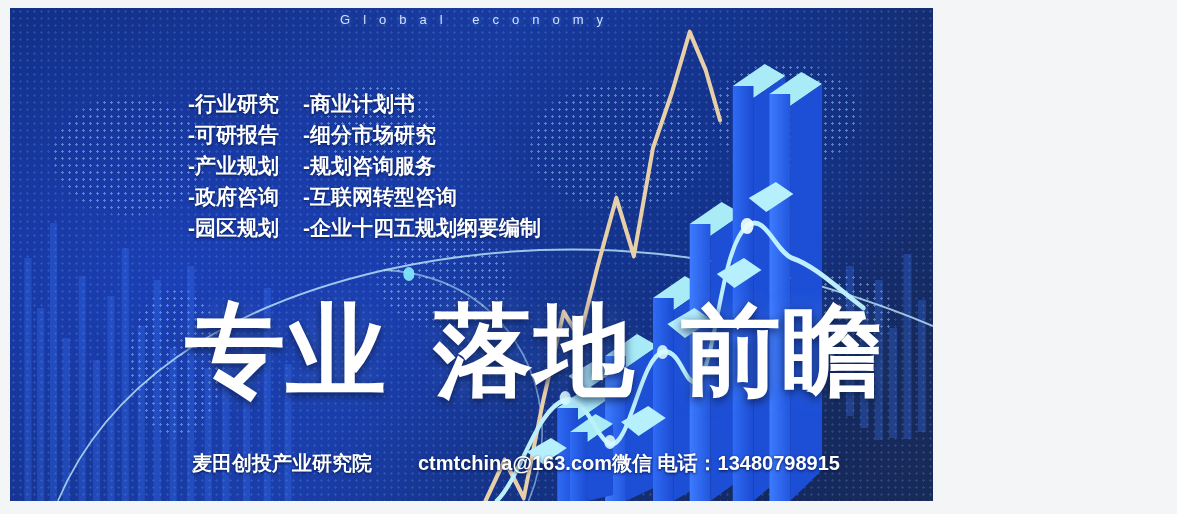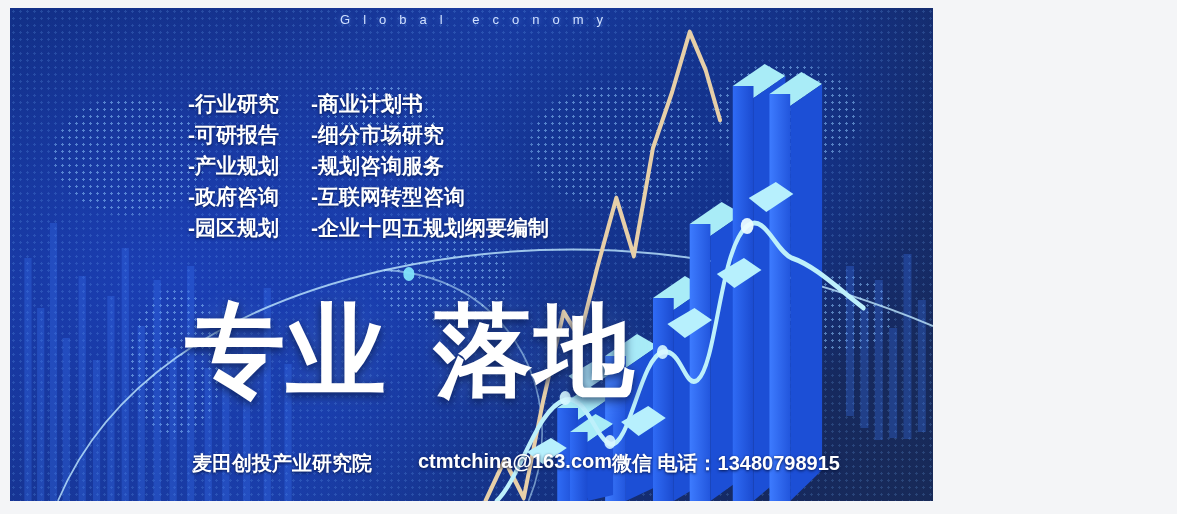--- a/index.html
+++ b/index.html
@@ -68,21 +68,21 @@
     letter-spacing:13px;
     text-indent:13px;
     font-weight:400;
     text-shadow:0 0 6px rgba(120,170,255,.5);
     white-space:nowrap;
   }
 
   
   .services {
     position:absolute; left:178px; top:82px;
-    display:flex; gap:32px;
+    display:flex; gap:24px;
   }
   .svc-col { display:flex; flex-direction:column; gap:3px; }
   .svc-item {
     color:#ffffff;
     font-size:21px;
     font-weight:700;
     line-height:28px;
     white-space:nowrap;
     text-shadow:0 1px 3px rgba(0,20,70,.85);
   }
@@ -99,21 +99,21 @@
     font-weight:700;
     line-height:1;
     letter-spacing:1px;
     text-shadow:0 3px 10px rgba(2,16,60,.75), 0 0 22px rgba(140,190,255,.25);
     text-align:right;
   }
 
   
   .footer {
     position:absolute; left:182px; top:442px;
-    display:flex; align-items:flex-start;
+    display:flex; align-items:center;
     z-index:7;
     white-space:nowrap;
   }
   .footer .f-org   { color:#fff; font-size:20px; font-weight:700; text-shadow:0 1px 3px rgba(0,15,60,.9); }
   .footer .f-mail  { color:#fff; font-size:20px; font-weight:700; margin-left:46px; text-shadow:0 1px 3px rgba(0,15,60,.9); }
   .footer .f-contact { color:#fff; font-size:20px; font-weight:700; text-shadow:0 1px 3px rgba(0,15,60,.9); }
 </style>
 </head>
 <body>
 
@@ -252,20 +252,21 @@
         <div class="svc-item">-细分市场研究</div>
         <div class="svc-item">-规划咨询服务</div>
         <div class="svc-item">-互联网转型咨询</div>
         <div class="svc-item">-企业十四五规划纲要编制</div>
       </div>
     </div>
 
     <div class="headline">
       <span>专业</span>
       <span>落地</span>
+      <span>前瞻</span>
     </div>
 
     <div class="footer">
       <div class="f-org">麦田创投产业研究院</div>
       <div class="f-mail">ctmtchina@163.com</div>
       <div class="f-contact">微信 电话：13480798915</div>
     </div>
 
   </div>
 </div>

